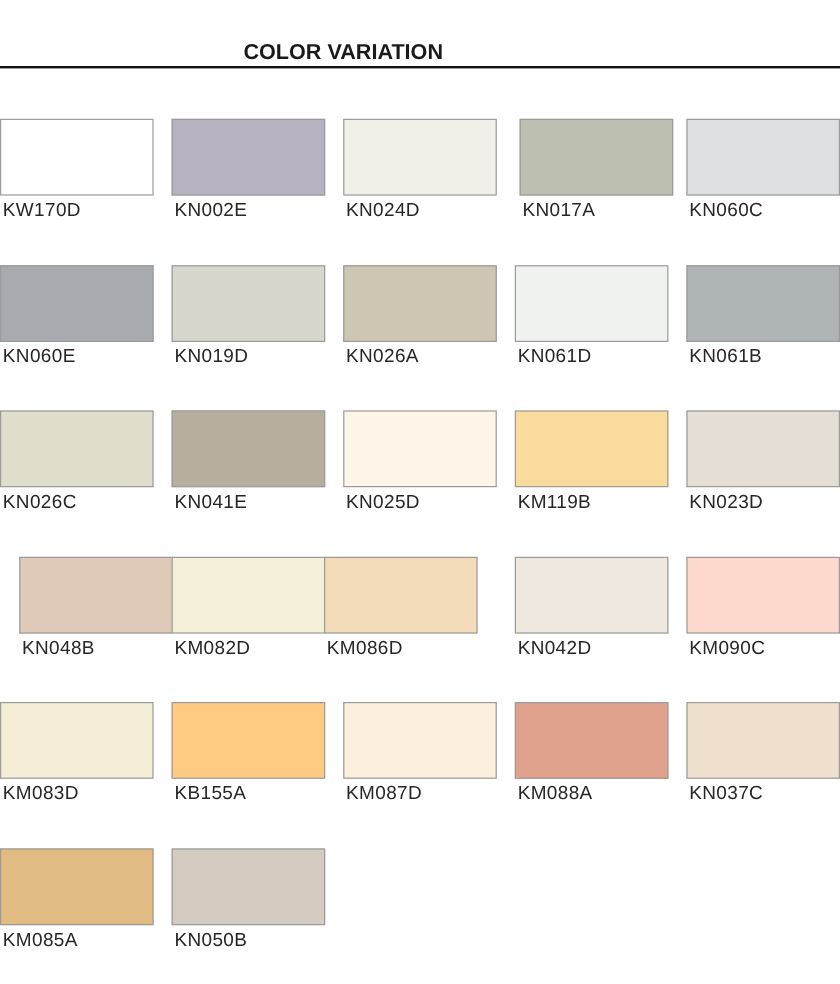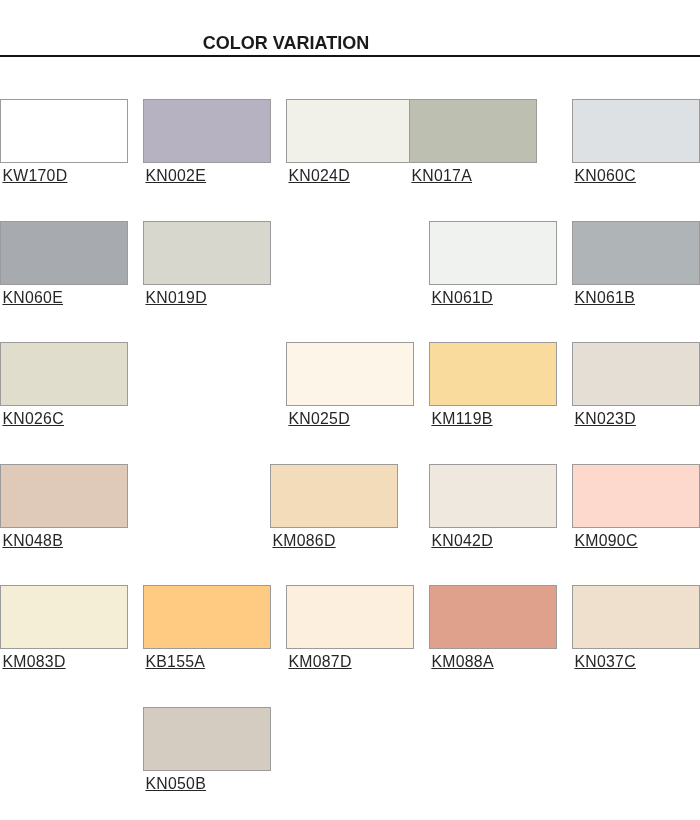--- a/index.html
+++ b/index.html
@@ -78,21 +78,20 @@
     border: 1px solid var(--chip-border-color);
   }
   .swatch-label {
     margin-top: 5.0px;
     font-size: 15.8px;
     letter-spacing: 0.3px;
     color: var(--label-color);
     line-height: 16px;
     padding-left: 2.4px;
     white-space: nowrap;
-    text-decoration: underline;
   }
 </style>
 </head>
 <body>
 
 <div class="page">
 
   <div class="header">
     <div class="page-title">COLOR VARIATION</div>
     <div class="title-rule"></div>
@@ -105,69 +104,81 @@
         <div class="swatch-label">KW170D</div>
       </div>
       <div class="swatch-cell" style="left:143px">
         <div class="swatch-chip" style="background-color: rgb(182, 178, 194);"></div>
         <div class="swatch-label">KN002E</div>
       </div>
       <div class="swatch-cell" style="left:286px">
         <div class="swatch-chip" style="background-color: rgb(241, 241, 233);"></div>
         <div class="swatch-label">KN024D</div>
       </div>
-      <div class="swatch-cell" style="left:409px">
+      <div class="swatch-cell" style="left:433px">
         <div class="swatch-chip" style="background-color: rgb(189, 191, 177);"></div>
         <div class="swatch-label">KN017A</div>
       </div>
       <div class="swatch-cell" style="left:572px">
         <div class="swatch-chip" style="background-color: rgb(222, 225, 227);"></div>
         <div class="swatch-label">KN060C</div>
       </div>
     </div>
     <div class="swatch-row">
       <div class="swatch-cell" style="left:0px">
         <div class="swatch-chip" style="background-color: rgb(167, 171, 175);"></div>
         <div class="swatch-label">KN060E</div>
       </div>
       <div class="swatch-cell" style="left:143px">
         <div class="swatch-chip" style="background-color: rgb(216, 215, 205);"></div>
         <div class="swatch-label">KN019D</div>
       </div>
+      <div class="swatch-cell" style="left:286px">
+        <div class="swatch-chip" style="background-color: rgb(204, 198, 179);"></div>
+        <div class="swatch-label">KN026A</div>
+      </div>
       <div class="swatch-cell" style="left:429px">
         <div class="swatch-chip" style="background-color: rgb(240, 242, 240);"></div>
         <div class="swatch-label">KN061D</div>
       </div>
       <div class="swatch-cell" style="left:572px">
         <div class="swatch-chip" style="background-color: rgb(175, 180, 183);"></div>
         <div class="swatch-label">KN061B</div>
       </div>
     </div>
     <div class="swatch-row">
       <div class="swatch-cell" style="left:0px">
         <div class="swatch-chip" style="background-color: rgb(225, 221, 205);"></div>
         <div class="swatch-label">KN026C</div>
       </div>
+      <div class="swatch-cell" style="left:143px">
+        <div class="swatch-chip" style="background-color: rgb(182, 175, 159);"></div>
+        <div class="swatch-label">KN041E</div>
+      </div>
       <div class="swatch-cell" style="left:286px">
         <div class="swatch-chip" style="background-color: rgb(253, 246, 232);"></div>
         <div class="swatch-label">KN025D</div>
       </div>
       <div class="swatch-cell" style="left:429px">
         <div class="swatch-chip" style="background-color: rgb(249, 220, 157);"></div>
         <div class="swatch-label">KM119B</div>
       </div>
       <div class="swatch-cell" style="left:572px">
         <div class="swatch-chip" style="background-color: rgb(229, 222, 213);"></div>
         <div class="swatch-label">KN023D</div>
       </div>
     </div>
     <div class="swatch-row">
-      <div class="swatch-cell" style="left:0px">
+      <div class="swatch-cell" style="left:16px">
         <div class="swatch-chip" style="background-color: rgb(223, 201, 185);"></div>
         <div class="swatch-label">KN048B</div>
+      </div>
+      <div class="swatch-cell" style="left:143px">
+        <div class="swatch-chip" style="background-color: rgb(245, 240, 216);"></div>
+        <div class="swatch-label">KM082D</div>
       </div>
       <div class="swatch-cell" style="left:270px">
         <div class="swatch-chip" style="background-color: rgb(243, 220, 186);"></div>
         <div class="swatch-label">KM086D</div>
       </div>
       <div class="swatch-cell" style="left:429px">
         <div class="swatch-chip" style="background-color: rgb(239, 232, 222);"></div>
         <div class="swatch-label">KN042D</div>
       </div>
       <div class="swatch-cell" style="left:572px">
@@ -191,20 +202,24 @@
       <div class="swatch-cell" style="left:429px">
         <div class="swatch-chip" style="background-color: rgb(223, 160, 140);"></div>
         <div class="swatch-label">KM088A</div>
       </div>
       <div class="swatch-cell" style="left:572px">
         <div class="swatch-chip" style="background-color: rgb(239, 224, 206);"></div>
         <div class="swatch-label">KN037C</div>
       </div>
     </div>
     <div class="swatch-row">
+      <div class="swatch-cell" style="left:0px">
+        <div class="swatch-chip" style="background-color: rgb(225, 187, 129);"></div>
+        <div class="swatch-label">KM085A</div>
+      </div>
       <div class="swatch-cell" style="left:143px">
         <div class="swatch-chip" style="background-color: rgb(212, 203, 193);"></div>
         <div class="swatch-label">KN050B</div>
       </div>
     </div>
   </div>
 
 </div>
 
 </body></html>

